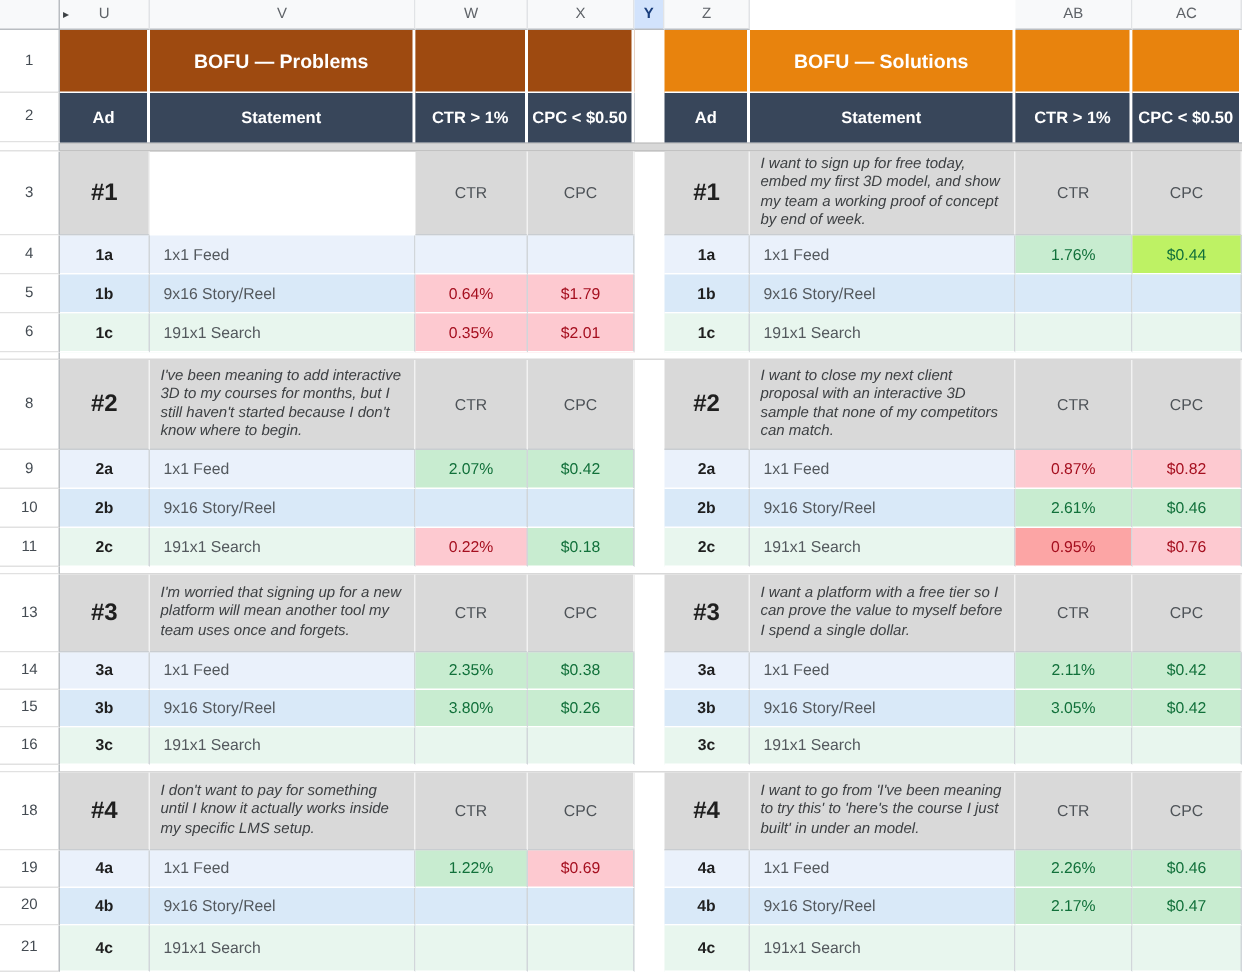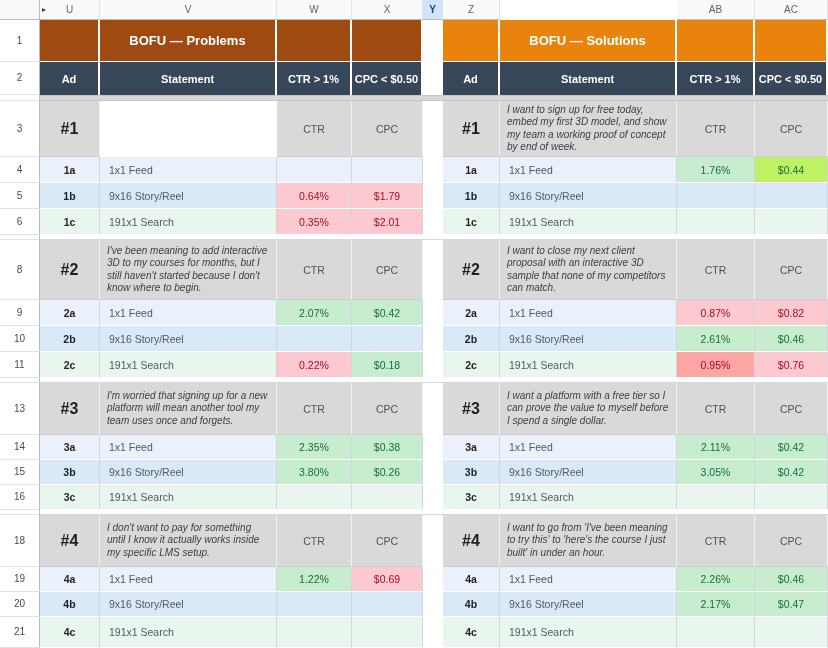--- a/index.html
+++ b/index.html
@@ -245,21 +245,21 @@
       <div class="cell body adid" style="grid-area: 17 / 7; background: rgb(217, 233, 248);">3b</div>
       <div class="cell body place leftal" style="grid-area: 17 / 8; background: rgb(217, 233, 248);">9x16 Story/Reel</div>
       <div class="cell body" style="grid-area: 17 / 9; background: rgb(200, 236, 208); color: rgb(17, 112, 58);">3.05%</div>
       <div class="cell body" style="grid-area: 17 / 10; background: rgb(200, 236, 208); color: rgb(17, 112, 58);">$0.42</div>
       <div class="cell body adid" style="grid-area: 18 / 7; background: rgb(232, 246, 238);">3c</div>
       <div class="cell body place leftal" style="grid-area: 18 / 8; background: rgb(232, 246, 238);">191x1 Search</div>
       <div class="cell body" style="grid-area: 18 / 9; background: rgb(232, 246, 238);"></div>
       <div class="cell body" style="grid-area: 18 / 10; background: rgb(232, 246, 238);"></div>
       <div class="cell stmt adid" style="grid-area: 20 / 7;">#4</div>
       <div class="cell stmt leftal" style="grid-area: 20 / 8;">
-        <div class="stmt-text">I want to go from 'I've been meaning to try this' to 'here's the course I just built' in under an hour.</div>
+        <div class="stmt-text">I want to go from 'I've been meaning to try this' to 'here's the course I just built' in under an model.</div>
       </div>
       <div class="cell stmt metric" style="grid-area: 20 / 9;">CTR</div>
       <div class="cell stmt metric" style="grid-area: 20 / 10;">CPC</div>
       <div class="cell body adid" style="grid-area: 21 / 7; background: rgb(234, 241, 251);">4a</div>
       <div class="cell body place leftal" style="grid-area: 21 / 8; background: rgb(234, 241, 251);">1x1 Feed</div>
       <div class="cell body" style="grid-area: 21 / 9; background: rgb(200, 236, 208); color: rgb(17, 112, 58);">2.26%</div>
       <div class="cell body" style="grid-area: 21 / 10; background: rgb(200, 236, 208); color: rgb(17, 112, 58);">$0.46</div>
       <div class="cell body adid" style="grid-area: 22 / 7; background: rgb(217, 233, 248);">4b</div>
       <div class="cell body place leftal" style="grid-area: 22 / 8; background: rgb(217, 233, 248);">9x16 Story/Reel</div>
       <div class="cell body" style="grid-area: 22 / 9; background: rgb(200, 236, 208); color: rgb(17, 112, 58);">2.17%</div>

